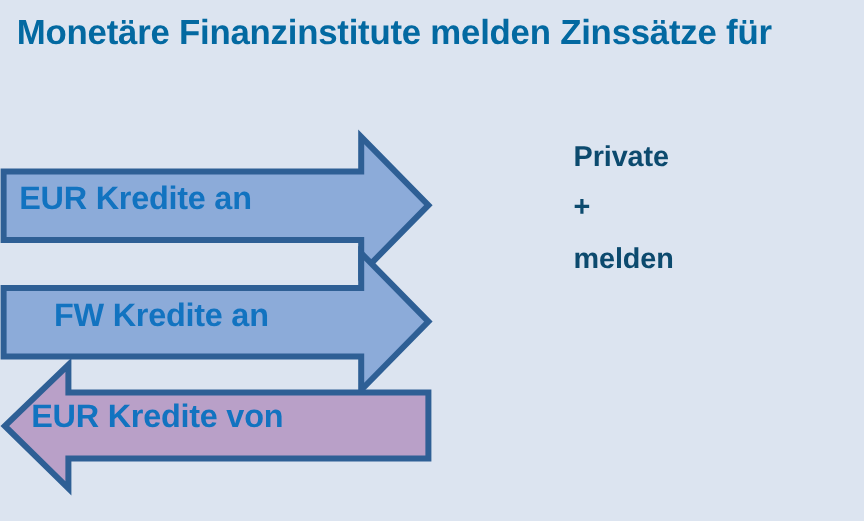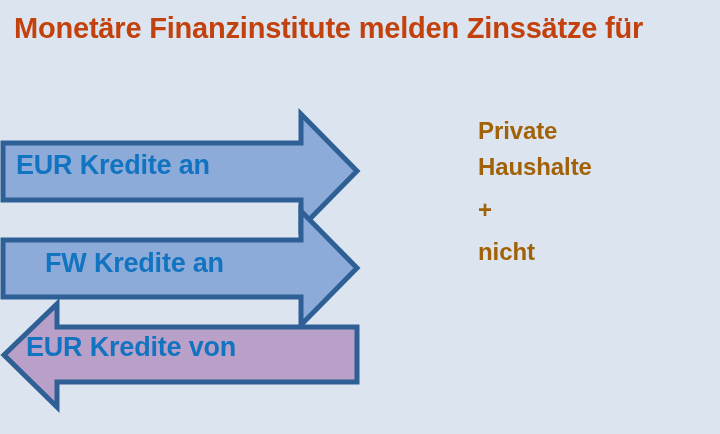--- a/index.html
+++ b/index.html
@@ -23,21 +23,21 @@
     height: 434px;
     background: #dce4f0;
   }
 
   
   #title {
     position: absolute;
     left: 14px;
     top: 10px;
     width: 690px;
-    color: #c2410c;
+    color: #0369a1;
     font-size: 29px;
     font-weight: bold;
     line-height: 1.30;
     letter-spacing: -0.2px;
   }
 
   
   .arrow-wrap {
     position: absolute;
   }
@@ -64,21 +64,21 @@
   #arrow1-label { left: 16px; top: 150px; }
   #arrow2-label { left: 16px; top: 248px; margin-left: 29px; }
   #arrow3-label { left: 26px; top: 332px; }
 
   
   #side-text {
     position: absolute;
     left: 478px;
     top: 113px;
     width: 236px;
-    color: #a16207;
+    color: #0c4a6e;
     font-size: 24px;
     font-weight: bold;
     line-height: 1.52;
     letter-spacing: -0.1px;
   }
   #side-text .line { display: block; }
   #side-text .gap  { display: block; height: 6px; }
 </style>
 </head>
 <body>
@@ -103,20 +103,19 @@
 
   <div class="arrow-wrap" id="arrow3-wrap">
     <svg class="arrow-svg" width="362" height="92" viewBox="0 0 362 92">
       <polygon points="357,5 57,5 57,-18 4,33 57,85 57,60 357,60" fill="#b9a0c8" stroke="#2e5f95" stroke-width="5" stroke-linejoin="miter"></polygon>
     </svg>
   </div>
   <div class="arrow-label" id="arrow3-label">EUR Kredite von</div>
 
   <div id="side-text">
     <span class="line">Private</span>
-    <span class="line">Haushalte</span>
     <span class="gap"></span>
     <span class="line">+</span>
     <span class="gap"></span>
-    <span class="line">nicht</span>
+    <span class="line">melden</span>
   </div>
 
 </div>
 
 </body></html>

